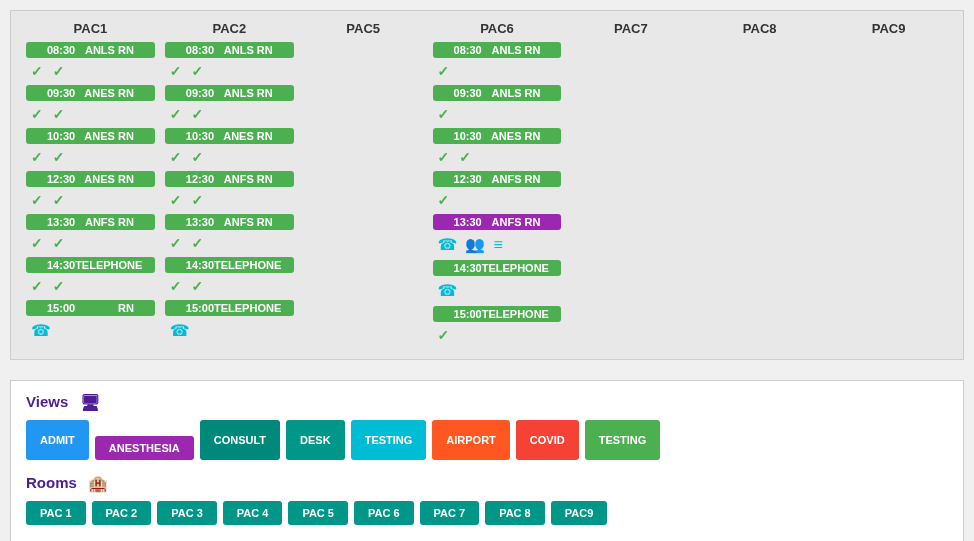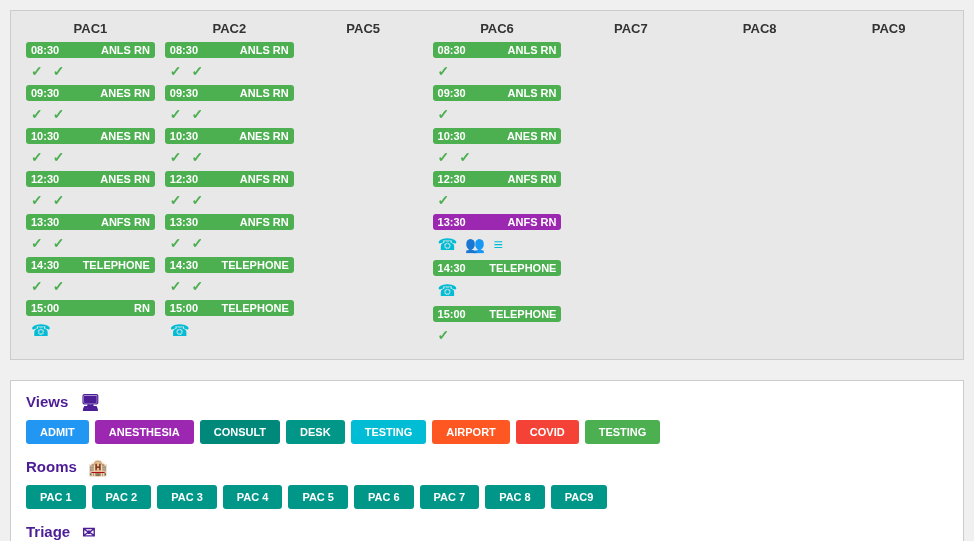--- a/index.html
+++ b/index.html
@@ -34,21 +34,21 @@
       font-weight: bold;
       font-size: 13px;
       margin-bottom: 6px;
       color: #333;
     }
 
     .schedule-slot {
       background: #4caf50;
       color: white;
       border-radius: 3px;
-      padding: 2px 5px;
+      padding: 2px 21px;
       margin-bottom: 3px;
       display: flex;
       justify-content: space-between;
       align-items: center;
       font-size: 11px;
       font-weight: bold;
     }
 
     .schedule-slot.purple {
       background: #9c27b0;
@@ -113,21 +113,21 @@
       border: none;
       border-radius: 3px;
       padding: 6px 14px;
       font-size: 11px;
       font-weight: bold;
       cursor: pointer;
       white-space: nowrap;
     }
 
     .btn-blue { background: #2196f3; }
-    .btn-purple { background: #9c27b0; }
+    .btn-purple { background: #9c27b0; margin-top: 16px; }
     .btn-dark-teal { background: #00897b; }
     .btn-teal { background: #009688; text-align: center; }
     .btn-cyan { background: #00bcd4; }
     .btn-pink { background: #e91e63; }
     .btn-orange { background: #ff5722; }
     .btn-red { background: #f44336; }
     .btn-green { background: #4caf50; }
   </style>
 </head>
 <body>

